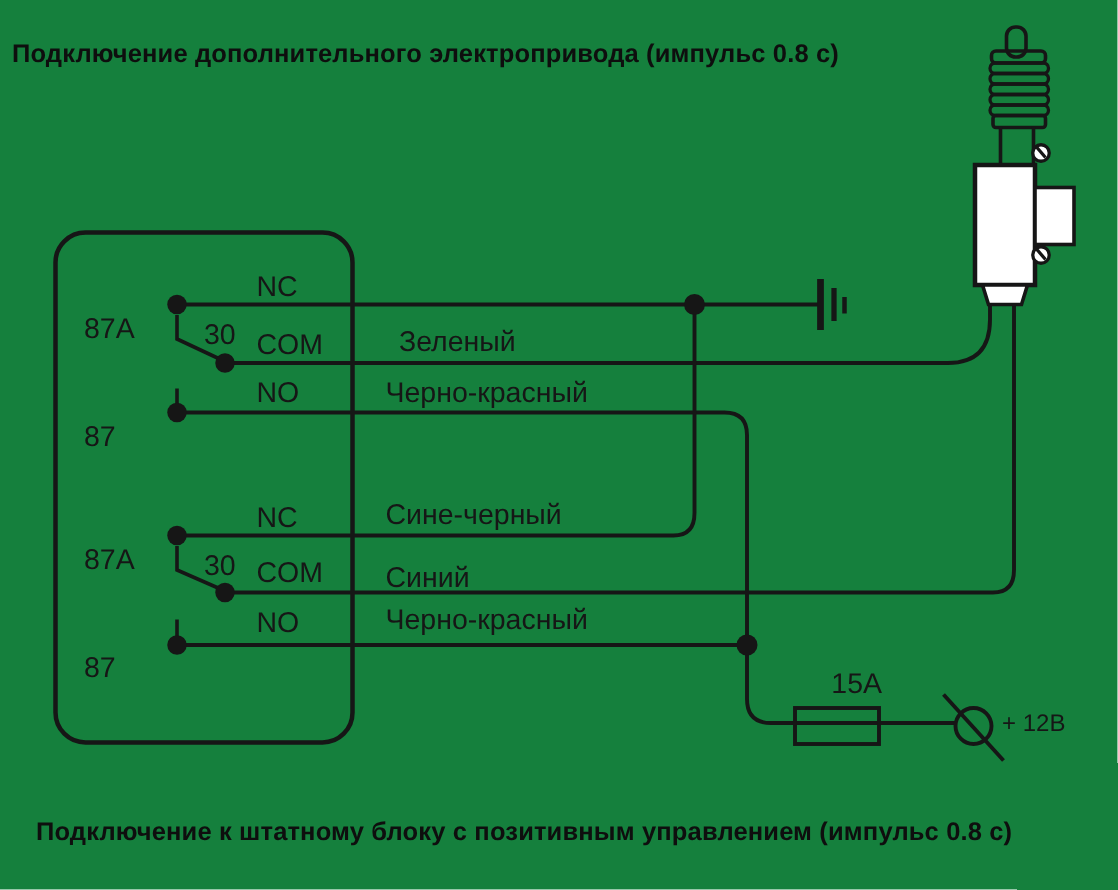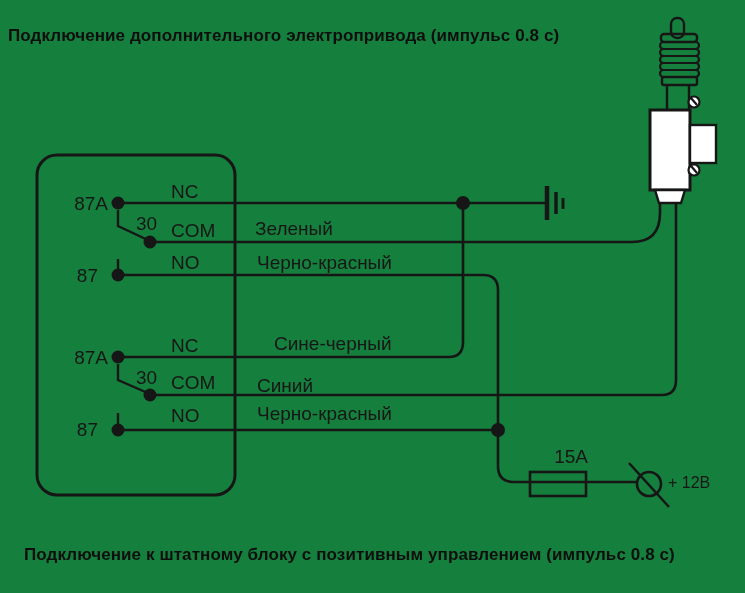--- a/index.html
+++ b/index.html
@@ -8,21 +8,21 @@
     font-family:Liberation Sans, sans-serif;color:#141414;overflow:hidden;
   }
   .diagram-svg{position:absolute;left:0;top:0;}
   .title{
     position:absolute;left:8px;font-weight:700;font-size:17px;
     letter-spacing:.1px;color:#0e0e0e;white-space:nowrap;
   }
   .title-top{top:26px;}
   .title-bottom{top:545px;margin-left:16px;}
   .lbl{position:absolute;font-size:19px;line-height:1.1;white-space:nowrap;color:#161616;}
-  .pin{text-align:right;}
+  .pin{margin-top:16px;}
   .contact{width:62px;text-align:left;}
   .fuse-lbl{width:60px;text-align:right;}
   .supply-lbl{font-size:16px;}
 </style>
 </head>
 <body>
 
 <div class="stage">
 
   <svg class="diagram-svg" width="745" height="593" viewBox="0 0 745 593">
@@ -98,31 +98,31 @@
   <div class="title title-bottom">Подключение к штатному блоку с позитивным управлением (импульс 0.8 с)</div>
 
   <div class="lbl pin" style="left:56px;top:194px;width:52px;">87A</div>
   <div class="lbl" style="left:136px;top:214px;">30</div>
   <div class="lbl pin" style="left:56px;top:266px;width:42px;">87</div>
 
   <div class="lbl contact" style="left:171px;top:182px;">NC</div>
   <div class="lbl contact" style="left:171px;top:221px;">COM</div>
   <div class="lbl contact" style="left:171px;top:253px;">NO</div>
 
-  <div class="lbl" style="left:255px;top:219px;">Зеленый</div>
+  <div class="lbl" style="left:266px;top:219px;">Зеленый</div>
   <div class="lbl" style="left:257px;top:253px;">Черно-красный</div>
 
   <div class="lbl pin" style="left:56px;top:348px;width:52px;">87A</div>
   <div class="lbl" style="left:136px;top:368px;">30</div>
   <div class="lbl pin" style="left:56px;top:420px;width:42px;">87</div>
 
   <div class="lbl contact" style="left:171px;top:336px;">NC</div>
   <div class="lbl contact" style="left:171px;top:373px;">COM</div>
   <div class="lbl contact" style="left:171px;top:406px;">NO</div>
 
-  <div class="lbl" style="left:257px;top:334px;margin-left:17px;">Сине-черный</div>
+  <div class="lbl" style="left:257px;top:334px;">Сине-черный</div>
   <div class="lbl" style="left:257px;top:376px;">Синий</div>
   <div class="lbl" style="left:257px;top:404px;">Черно-красный</div>
 
   <div class="lbl fuse-lbl" style="left:528px;top:447px;">15A</div>
   <div class="lbl supply-lbl" style="left:668px;top:474px;">+ 12В</div>
 
 </div>
 
 </body></html>

